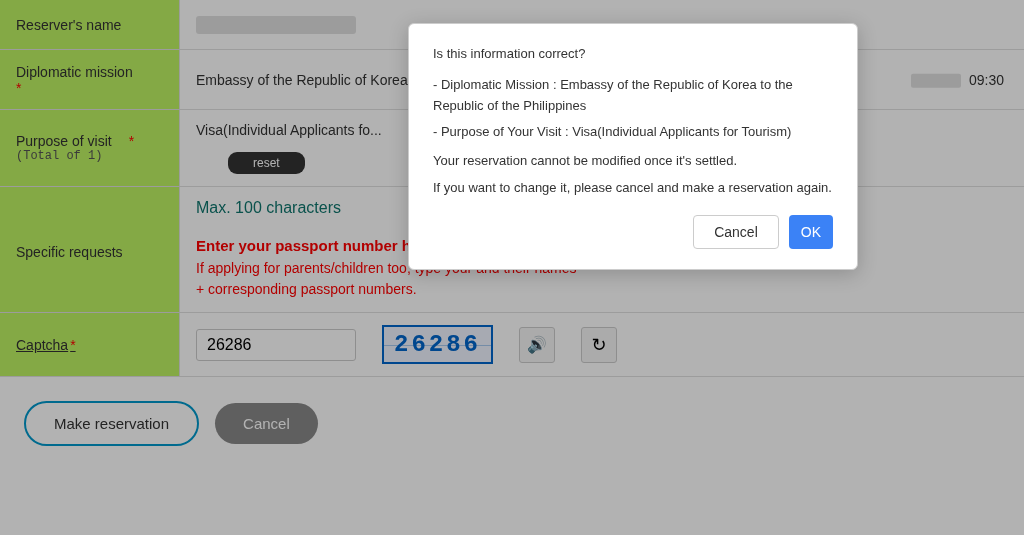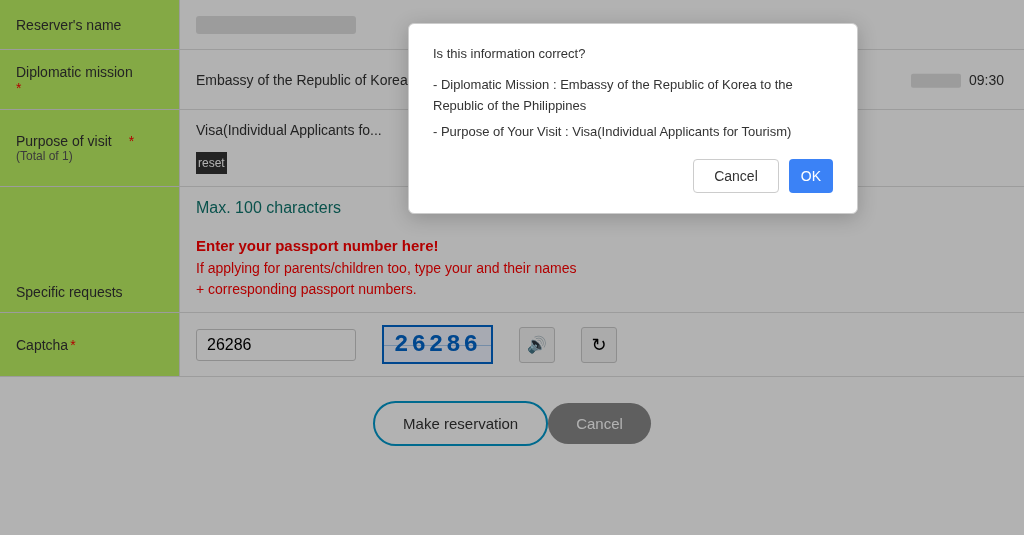--- a/index.html
+++ b/index.html
@@ -66,25 +66,26 @@
       height: 18px;
       background: #ccc;
       border-radius: 3px;
       opacity: 0.6;
     }
 
     .reset-btn {
       background: #333;
       color: #fff;
       border: none;
-      padding: 4px 2px;
-      border-radius: 0;
+      padding: 4px 25px;
+      border-radius: 9px;
       font-size: 12px;
       cursor: pointer;
       margin-top: 6px;
+      margin-left: 32px;
     }
 
     .specific-requests-row {
       display: flex;
       border-bottom: 1px solid #e0e0e0;
       min-height: 120px;
     }
 
     .textarea-wrapper {
       flex: 1;
@@ -161,22 +162,23 @@
       height: 36px;
       border: 1px solid #ccc;
       background: #f5f5f5;
       cursor: pointer;
       border-radius: 3px;
       font-size: 16px;
     }
 
     .footer-buttons {
       display: flex;
-      justify-content: center;
+      justify-content: flex-start;
       align-items: center;
+      gap: 16px;
       padding: 24px;
     }
 
     .make-reservation-btn {
       background: #fff;
       color: #333;
       border: 2px solid #0099cc;
       padding: 12px 28px;
       border-radius: 30px;
       font-size: 15px;
@@ -303,44 +305,44 @@
       &nbsp;<span>09:30</span>
     </div>
   </div>
 
   <div class="form-row" style="min-height:70px;">
     <div class="form-label">
       <div style="display:flex; align-items:baseline; gap:17px;">
         <span>Purpose of visit</span>
         <span class="required">*</span>
       </div>
-      <span style="font-size:12px; color:#555;">(Total of 1)</span>
+      <span style="font-size:12px; color:#555;font-family:Liberation Mono, monospace;">(Total of 1)</span>
     </div>
     <div class="form-value" style="flex-direction: column; align-items: flex-start;">
       <span style="font-size:14px;">Visa(Individual Applicants fo...</span>
       <button class="reset-btn">reset</button>
     </div>
   </div>
 
   <div class="specific-requests-row">
-    <div class="form-label" style="min-height:120px; justify-content:flex-end; padding-top:16px;">
+    <div class="form-label" style="min-height:120px; justify-content:center; padding-top:16px;">
       <span>Specific requests</span>
     </div>
     <div class="textarea-wrapper">
       <span class="max-chars">Max. 100 characters</span>
       <p class="passport-instruction">Enter your passport number here!</p>
       <p class="passport-sub">
         <span>If applying for parents/children too, type your and their names</span><br>
         <span>+ corresponding passport numbers.</span>
       </p>
     </div>
   </div>
 
   <div class="captcha-row">
-    <div class="form-label" style="justify-content:center;">
+    <div class="form-label" style="justify-content:center;text-decoration:underline;">
       <div style="display:flex; align-items:baseline; gap:2px;">
         <span>Captcha</span>
         <span class="required">*</span>
       </div>
     </div>
     <div class="form-value" style="gap:26px;">
       <input type="text" class="captcha-input" value="26286" style="">
       <div class="captcha-image-box">
         <span>26286</span>
       </div>
@@ -359,18 +361,20 @@
   </div>
 </div>
 
 <div class="overlay"></div>
 
 <div class="dialog">
   <div class="dialog-body">
     <p style="font-weight:500; margin-bottom:10px;">Is this information correct?</p>
     <p>- Diplomatic Mission : Embassy of the Republic of Korea to the Republic of the Philippines</p>
     <p>- Purpose of Your Visit : Visa(Individual Applicants for Tourism)</p>
+    <p style="margin-top:8px;">Your reservation cannot be modified once it's settled.</p>
+    <p>If you want to change it, please cancel and make a reservation again.</p>
   </div>
   <div class="dialog-footer">
     <button class="dialog-cancel-btn">Cancel</button>
     <button class="dialog-ok-btn">OK</button>
   </div>
 </div>
 
 </body></html>

